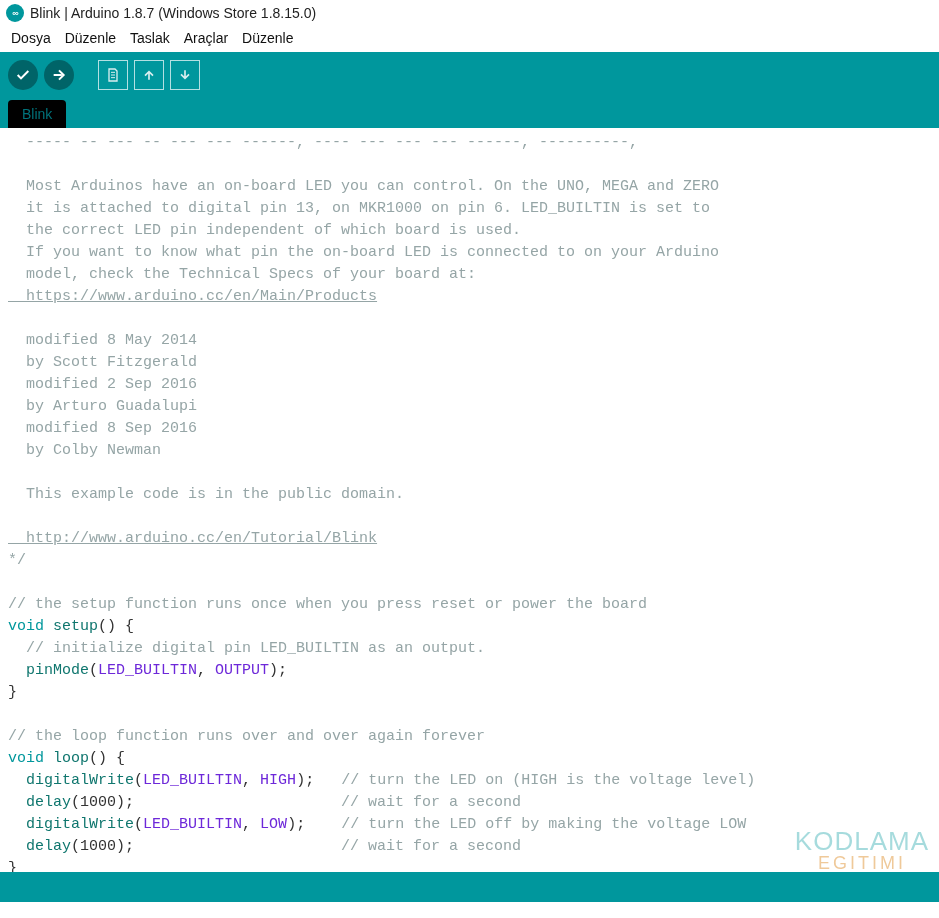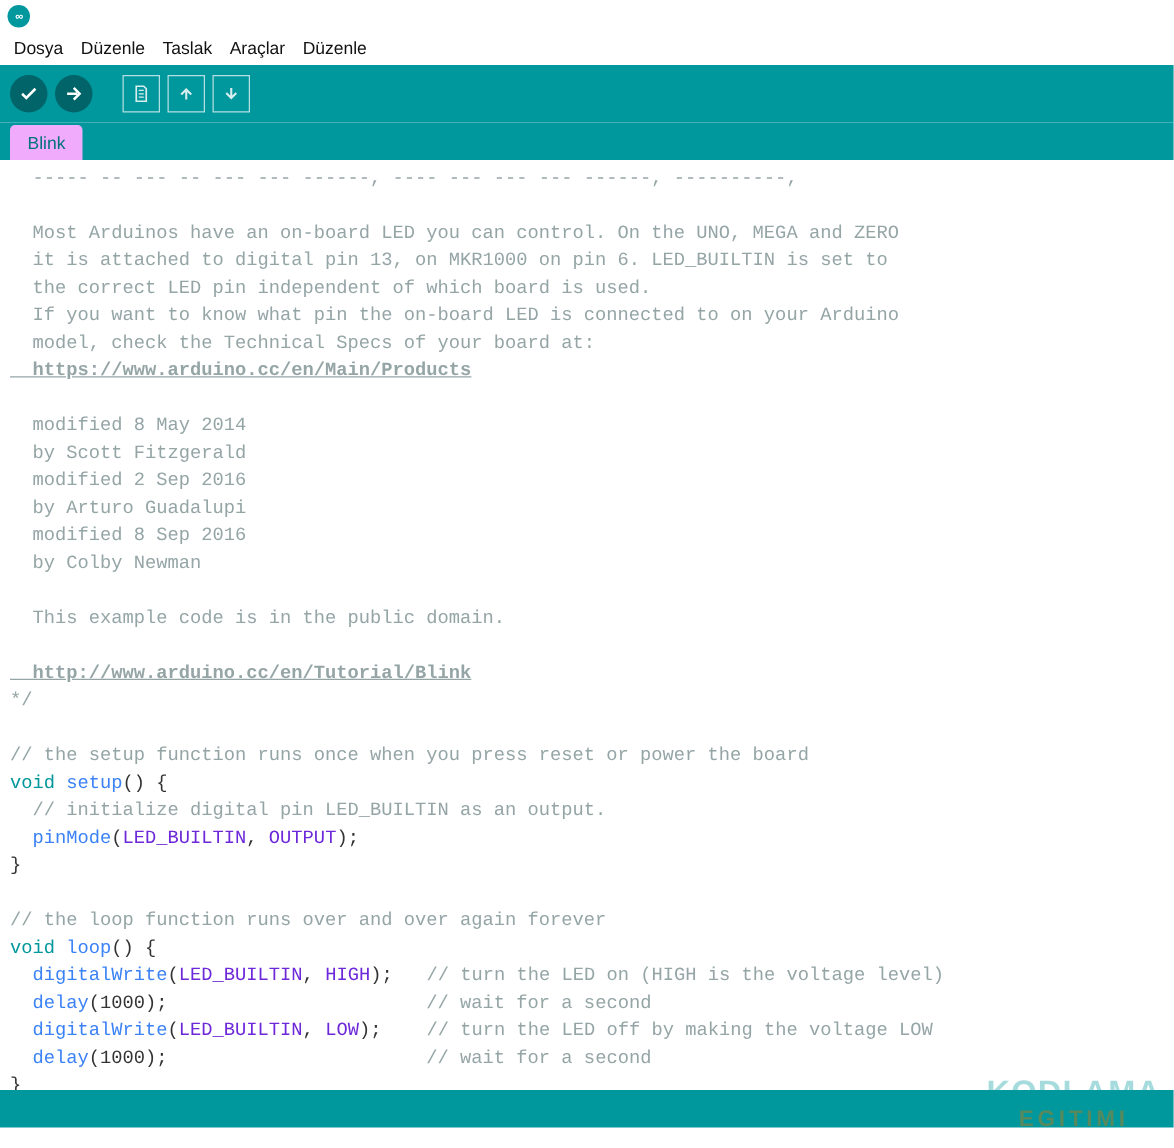--- a/index.html
+++ b/index.html
@@ -70,73 +70,74 @@
   .tool-sq svg { width: 16px; height: 16px; fill: #d9eeef; stroke: #d9eeef; }
   .tool-gap { width: 12px; }
   .tabstrip {
     background: #00979d;
     padding: 0 0 0 8px;
     display: flex;
     align-items: flex-end;
     height: 30px;
   }
   .tab {
-    background: #f0abfc;
+    background: #000000;
     color: #00727a;
     font-size: 14px;
     padding: 6px 14px 6px 14px;
     border-top-left-radius: 4px;
     border-top-right-radius: 4px;
     cursor: default;
   }
   .editor {
     background: #fff;
     font-family: Consolas, "Courier New", monospace;
     font-size: 15px;
     line-height: 22px;
     padding: 4px 8px 4px 8px;
     height: 744px;
     overflow: hidden;
     white-space: pre;
     color: #333;
   }
   .c-comment  { color: #95a5a6; }
-  .c-link     { color: #95a5a6; text-decoration: underline; font-weight: bold; }
+  .c-link     { color: #95a5a6; text-decoration: underline; }
   .c-type     { color: #00979c; }
-  .c-func     { color: #3b82f6; }
+  .c-func     { color: #0f766e; }
   .c-const    { color: #6d28d9; }
   .statusbar {
     background: #00979d;
     height: 30px;
   }
   .watermark {
     position: absolute;
     right: 10px;
-    bottom: 12px;
+    bottom: 44px;
     font-size: 26px;
-    font-weight: 700;
+    font-weight: 400;
     color: rgba(0,151,157,0.35);
     letter-spacing: 1px;
     pointer-events: none;
     font-family: Arial, sans-serif;
   }
   .watermark .sub {
     display: block;
     text-align: center;
     font-size: 18px;
     color: rgba(214,120,0,0.4);
     letter-spacing: 3px;
     margin-top: -4px;
   }
 </style>
 </head>
 <body>
 
 <div class="titlebar">
   <span class="app-icon">∞</span>
+  <span>Blink | Arduino 1.8.7 (Windows Store 1.8.15.0)</span>
 </div>
 
 <div class="menubar">
   <span class="menu-item">Dosya</span>
   <span class="menu-item">Düzenle</span>
   <span class="menu-item">Taslak</span>
   <span class="menu-item">Araçlar</span>
   <span class="menu-item">Düzenle</span>
 </div>
 

